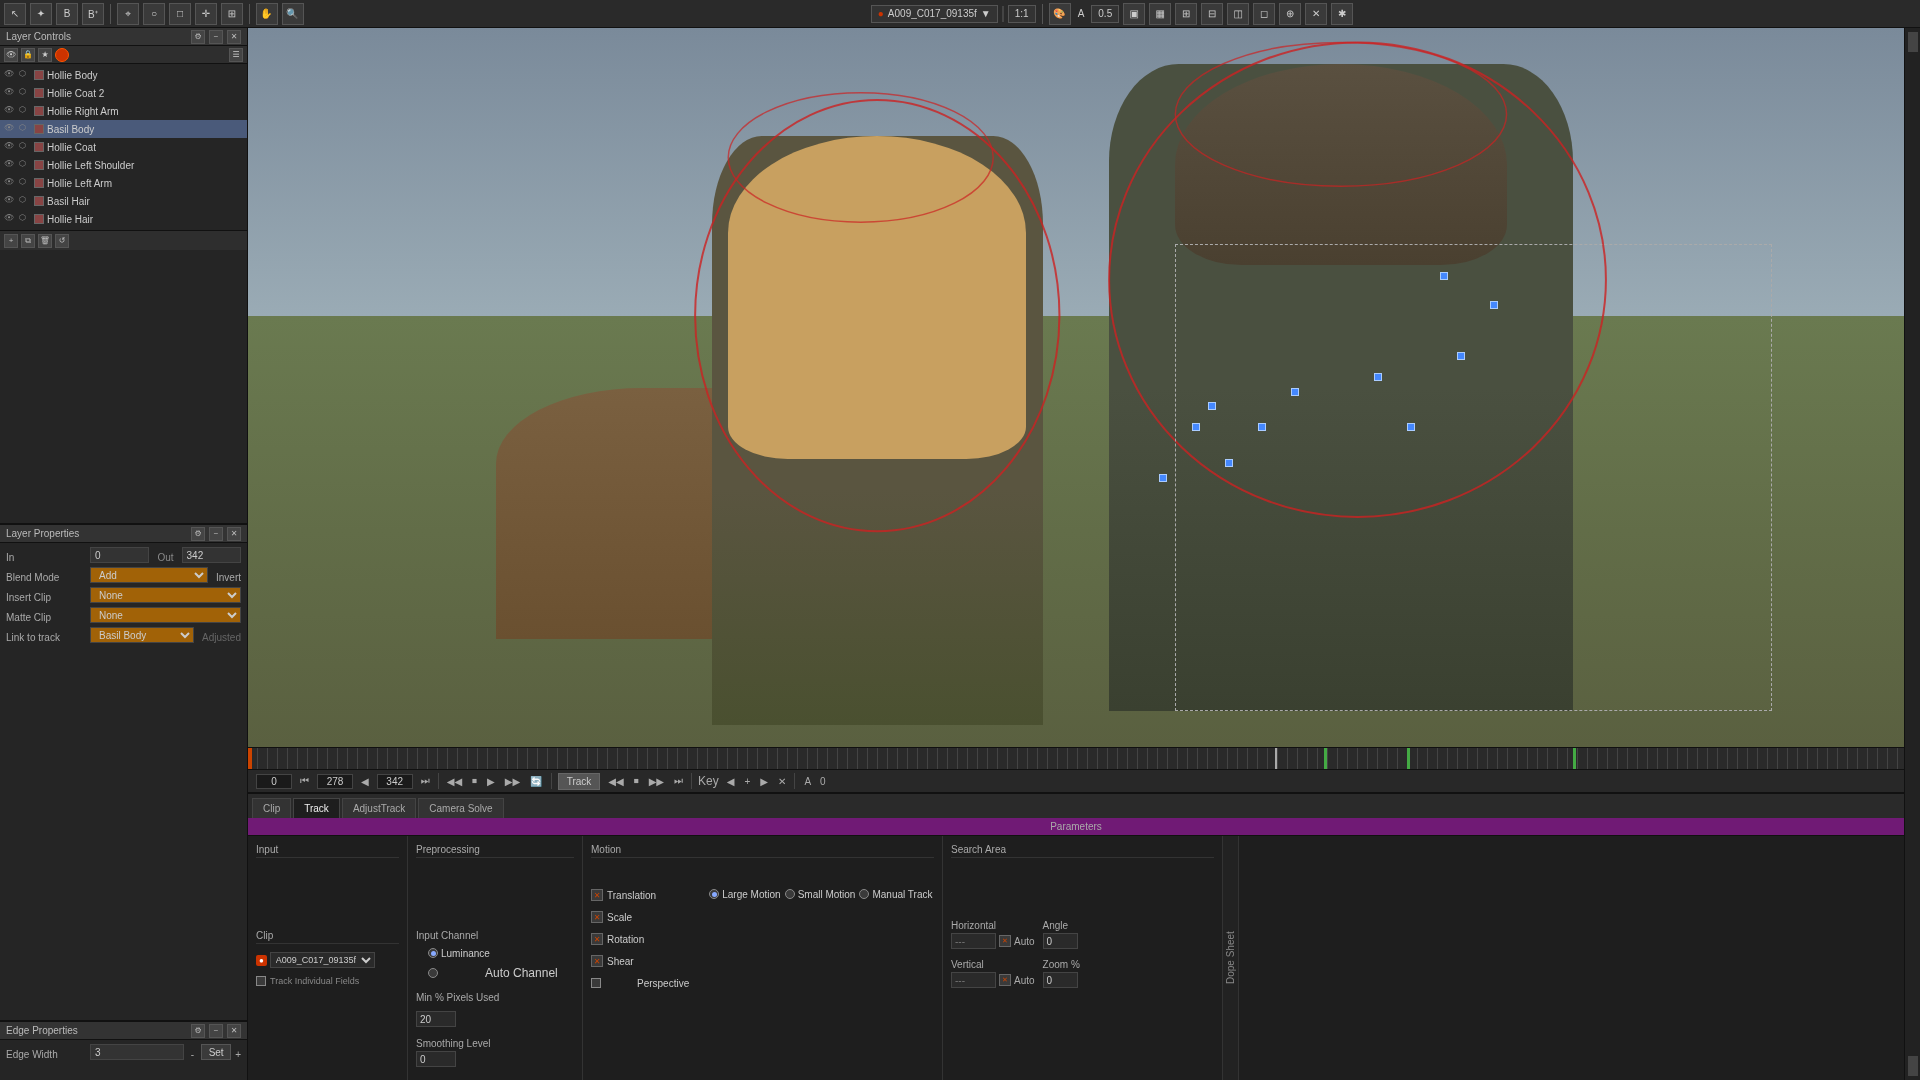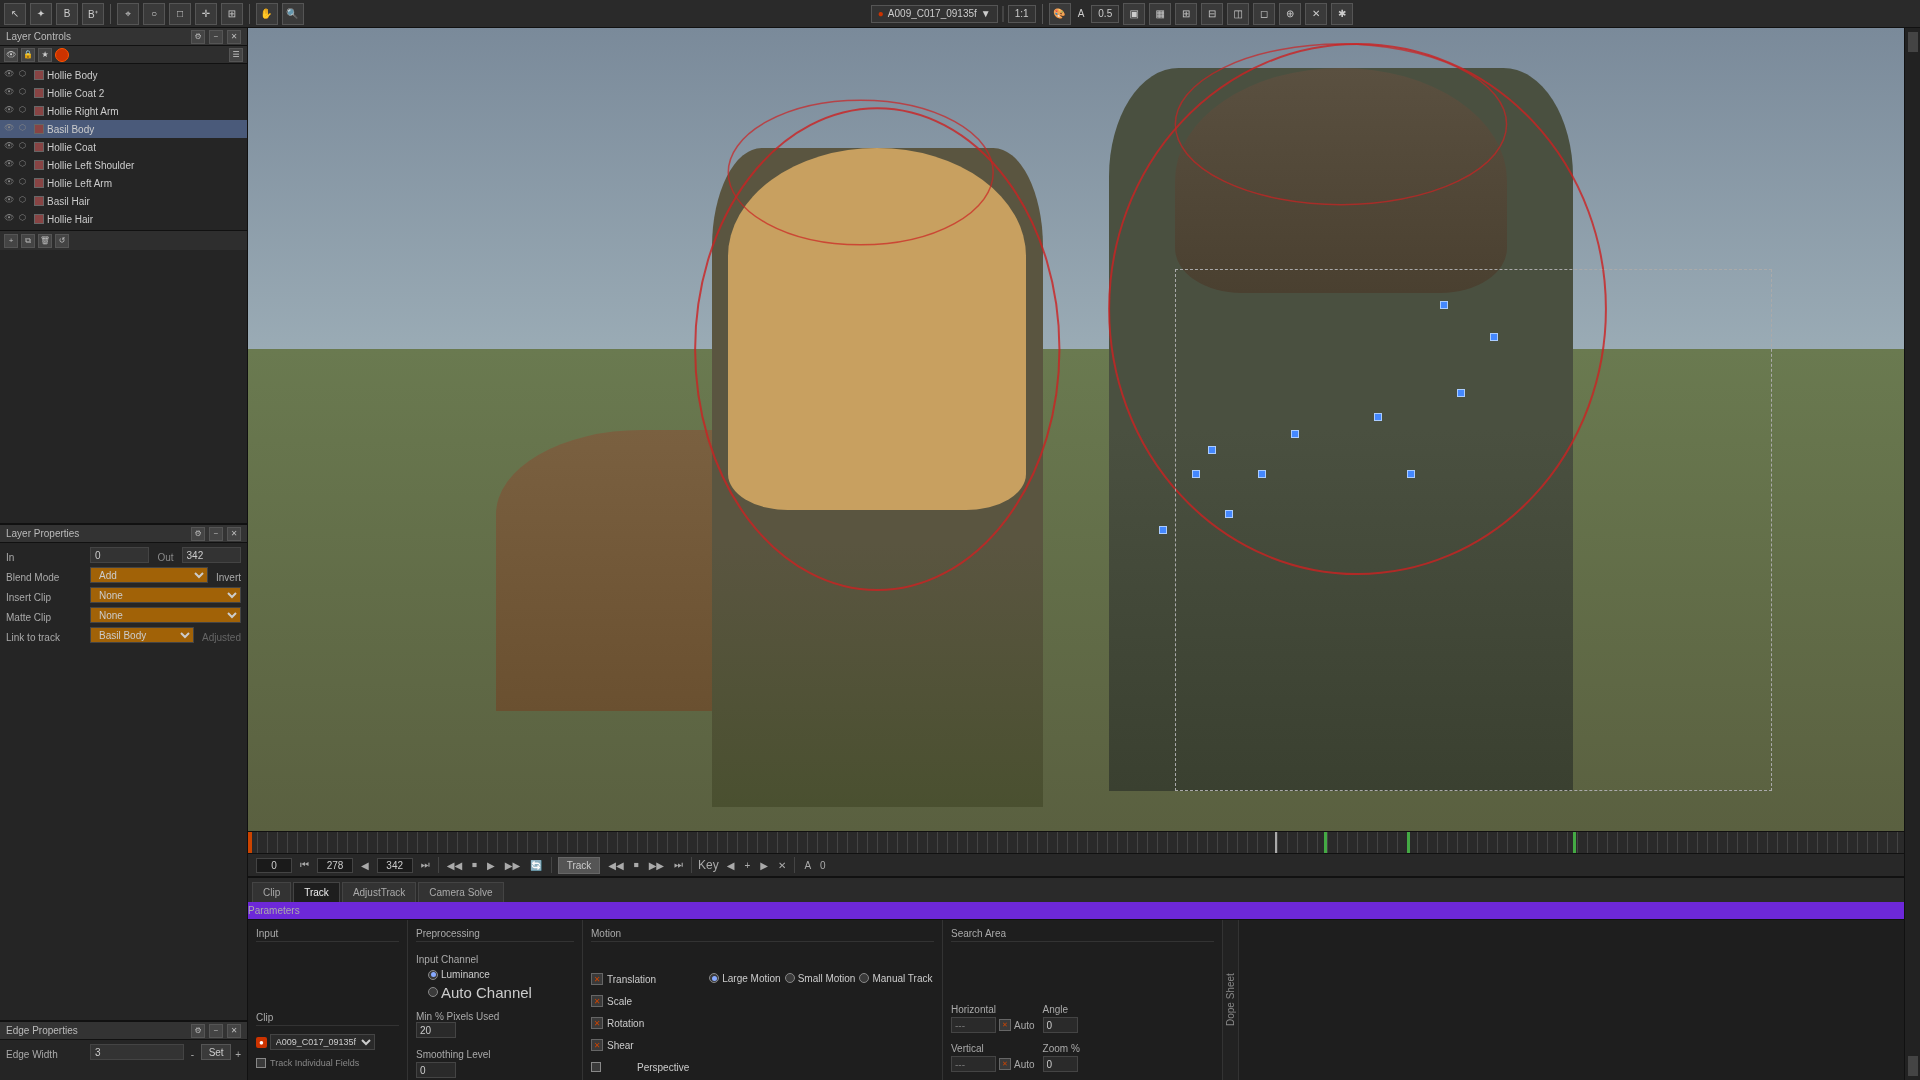--- a/index.html
+++ b/index.html
@@ -276,21 +276,21 @@
       width: 36px;
       text-align: center;
     }
     .separator-v {
       width: 1px; height: 16px;
       background: #444;
     }
 
     
     #parameters-panel {
-      height: 204px;
+      height: 288px;
       background: #1e1e1e;
       border-top: 2px solid #111;
       display: flex;
       flex-direction: column;
     }
     #params-tabs {
       height: 24px;
       background: #2a2a2a;
       display: flex;
       align-items: flex-end;
@@ -307,25 +307,25 @@
       color: #aaa;
       display: flex; align-items: center;
       cursor: pointer;
     }
     .param-tab.active {
       background: #1e1e1e;
       color: #eee;
     }
     #params-title-bar {
       height: 18px;
-      background: #6d28d9;
+      background: #701a75;
       border-bottom: 1px solid #111;
       display: flex;
       align-items: center;
-      justify-content: flex-start;
+      justify-content: center;
       font-size: 10px;
       color: #aaa;
     }
     #params-content {
       flex: 1;
       display: flex;
       overflow: hidden;
     }
 
     
@@ -752,25 +752,25 @@
           <div style="height:60px;"></div>
           <div class="param-field-row">
             <span style="font-size:10px; color:#aaa;">Input Channel</span>
           </div>
           <div class="radio-row" style="margin-left:12px;">
             <div class="radio-circle active"></div>
             <span style="font-size:10px; color:#ccc;">Luminance</span>
           </div>
           <div class="radio-row" style="margin-left:12px;">
             <div class="radio-circle"></div>
-            <span style="font-size:15px; color:#ccc;">Auto Channel</span>
+            <span style="font-size:12px; color:#ccc;margin-left:44px;">Auto Channel</span>
           </div>
           <div style="margin-top:6px;">
             <span style="font-size:10px; color:#aaa;">Min % Pixels Used</span>
-            <div style="margin-top:0;">
+            <div style="margin-top:8px;">
               <input class="param-input" value="20" style="width: 40px;">
             </div>
           </div>
           <div style="margin-top:6px;">
             <span style="font-size:10px; color:#aaa;">Smoothing Level</span>
             <div style="margin-top:2px;">
               <input class="param-input" value="0" style="width: 40px;">
             </div>
           </div>
         </div>

